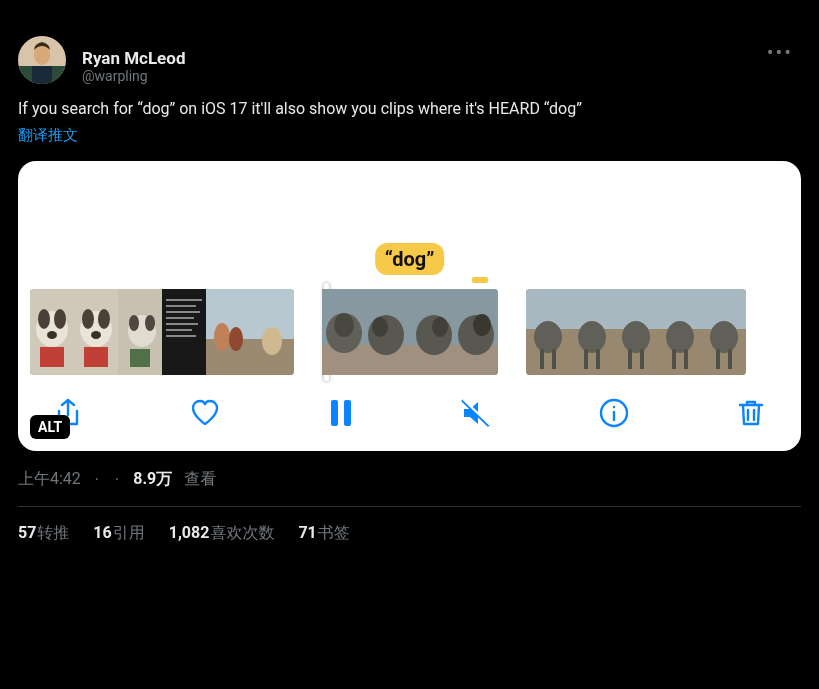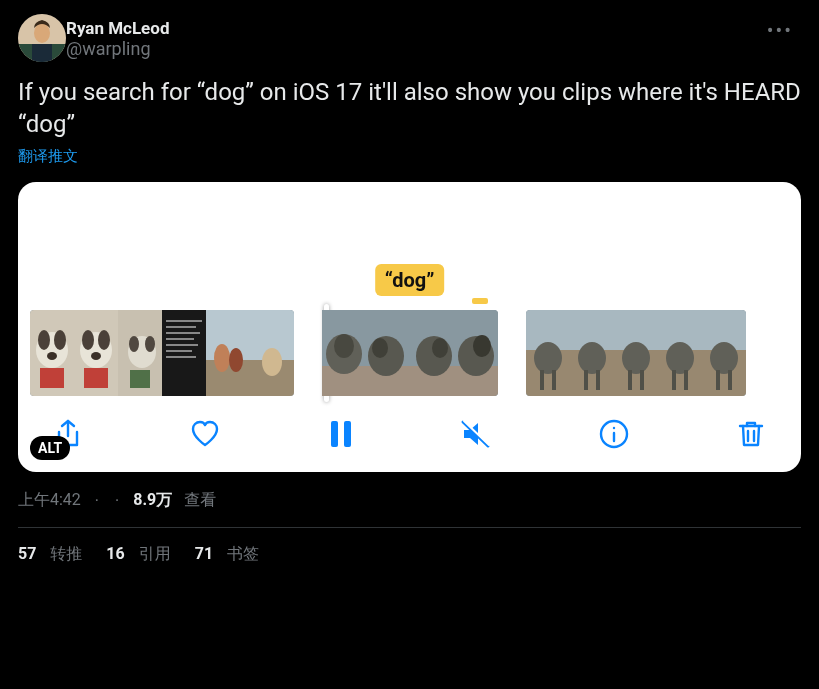--- a/index.html
+++ b/index.html
@@ -5,43 +5,44 @@
   * { box-sizing: border-box; margin: 0; padding: 0; }
   body {
     background: #000;
     font-family: -apple-system, BlinkMacSystemFont, "Segoe UI", Roboto, Helvetica, Arial, sans-serif;
     color: #e7e9ea;
     width: 819px;
     padding: 14px 18px 18px 18px;
   }
   .tweet-header {
     display: flex;
-    align-items: center;
-    gap: 0;
+    align-items: flex-end;
+    gap: 16px;
     position: relative;
     margin-bottom: 14px;
+    margin-top: 22px;
   }
   .avatar {
     width: 48px; height: 48px;
     border-radius: 50%;
     overflow: hidden;
     flex-shrink: 0;
     background: #333;
   }
   .avatar svg { width: 100%; height: 100%; display: block; }
   .author-block { display: flex; flex-direction: column; }
   .author-name { font-weight: 700; font-size: 17px; color: #e7e9ea; }
-  .author-handle { font-size: 18px; color: #71767b; }
+  .author-handle { font-size: 14px; color: #71767b; }
   .more-btn {
     position: absolute; right: 0; top: 0;
     color: #71767b; font-size: 20px; letter-spacing: 2px;
     padding: 4px 8px; cursor: pointer;
   }
   .tweet-text {
-    font-size: 24px;
+    font-size: 16px;
     line-height: 1.35;
     color: #e7e9ea;
     margin-bottom: 6px;
   }
   .translate-link {
     color: #1d9bf0;
     font-size: 15px;
     margin-bottom: 16px;
   }
   .media-card {
@@ -55,21 +56,21 @@
   .search-label {
     position: absolute;
     top: 82px;
     left: 50%;
     transform: translateX(-50%);
     background: #f7c948;
     color: #111;
     font-weight: 700;
     font-size: 20px;
     padding: 4px 10px;
-    border-radius: 6px;
+    border-radius: 12px;
   }
   .tick-mark {
     position: absolute;
     top: 116px;
     left: 58%;
     width: 16px; height: 6px;
     background: #f7c948;
     border-radius: 2px;
   }
   .timeline {
@@ -122,21 +123,21 @@
   .tool-btn.pause svg { width: 28px; height: 32px; }
 
   .alt-badge {
     position: absolute;
     left: 12px; bottom: 12px;
     background: #000;
     color: #fff;
     font-size: 14px;
     font-weight: 700;
     padding: 4px 8px;
-    border-radius: 12px;
+    border-radius: 6px;
   }
 
   .meta-row {
     display: flex;
     gap: 12px;
     align-items: center;
     color: #71767b;
     font-size: 16px;
     margin-top: 18px;
     padding-bottom: 16px;
@@ -145,21 +146,21 @@
   .meta-row .bold { color: #e7e9ea; font-weight: 700; }
   .meta-row .dot { margin: 0 2px; }
 
   .stats-row {
     display: flex;
     gap: 24px;
     margin-top: 16px;
     font-size: 16px;
     color: #71767b;
   }
-  .stat-item { display: flex; gap: 14px; align-items: baseline; }
+  .stat-item { display: flex; gap: 1px; align-items: baseline; }
   .stat-item .count { color: #e7e9ea; font-weight: 700; }
 </style>
 </head>
 <body>
 
 <div class="tweet-header">
   <div class="avatar">
     <svg viewBox="0 0 48 48">
       <rect width="48" height="48" fill="#d8c4a8"></rect>
       <rect y="30" width="48" height="18" fill="#2a4a3a"></rect>
@@ -386,16 +387,20 @@
 <div class="stats-row">
   <div class="stat-item">
     <span class="count">57</span>
     <span>转推</span>
   </div>
   <div class="stat-item">
     <span class="count">16</span>
     <span>引用</span>
   </div>
   <div class="stat-item">
+    <span class="count">1,082</span>
+    <span>喜欢次数</span>
+  </div>
+  <div class="stat-item">
     <span class="count">71</span>
     <span>书签</span>
   </div>
 </div>
 
 </body></html>

